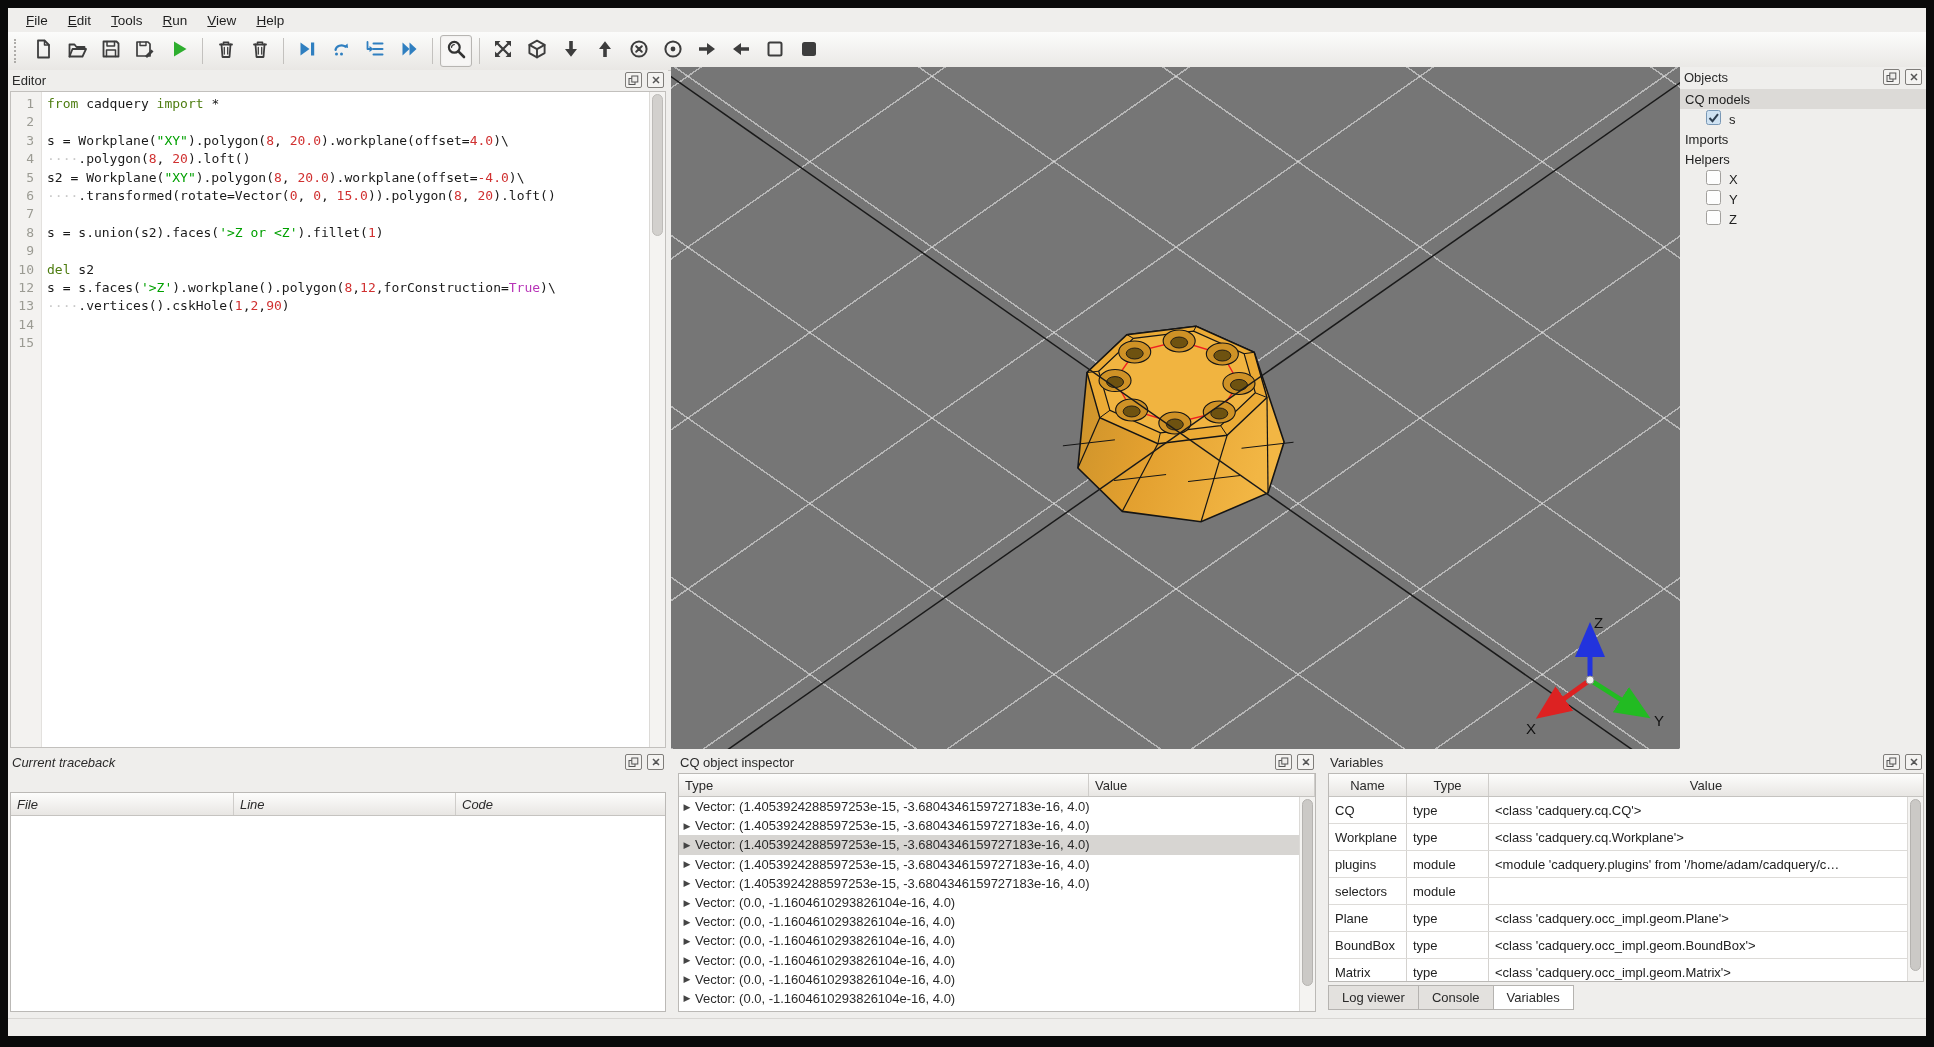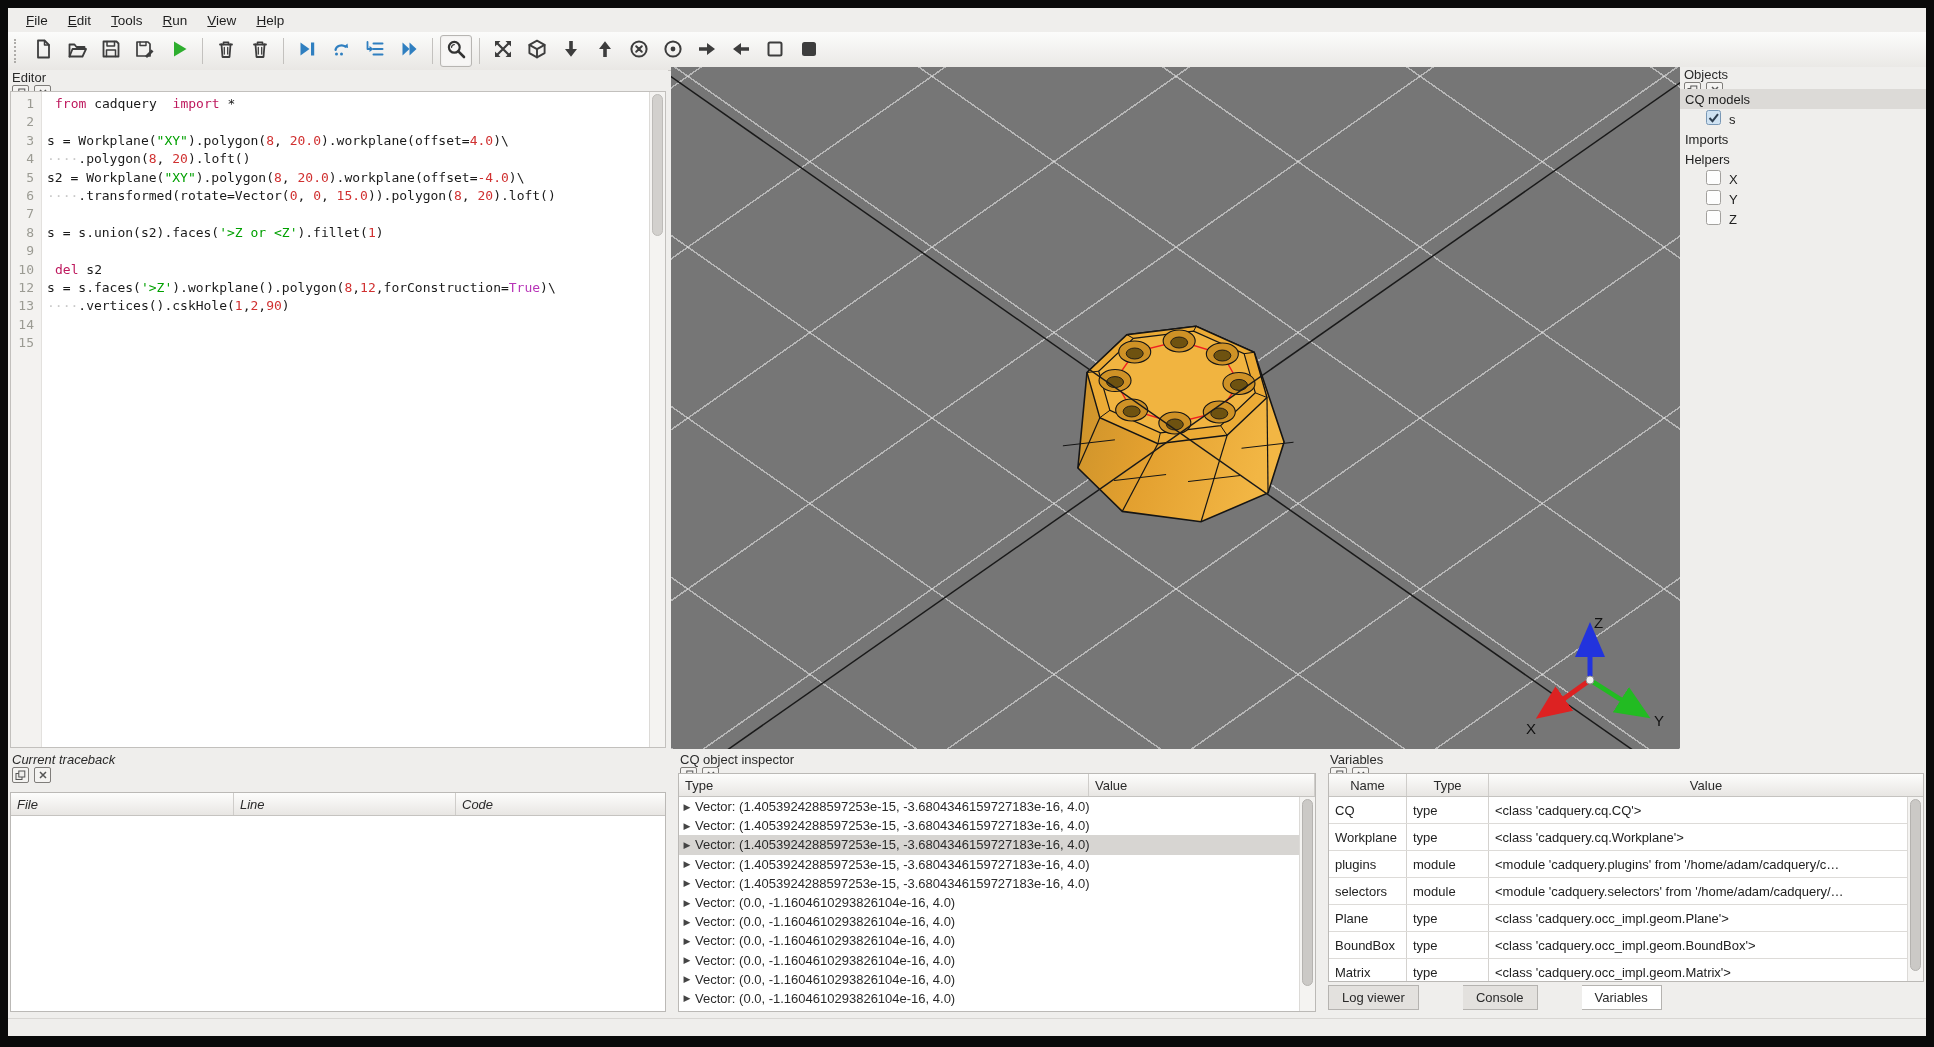--- a/index.html
+++ b/index.html
@@ -17,37 +17,37 @@
   .toolbar{position:absolute;left:0;top:24px;width:100%;height:39px;display:flex;align-items:center;
            background:linear-gradient(#fcfcfb,#e9e7e4);border-bottom:1px solid #c9c7c4;padding-left:4px;box-sizing:border-box;}
   .tgrip{width:5px;height:24px;border-left:2px dotted #aeaca9;margin:0 5px 0 2px;}
   .tsep{width:1px;height:26px;background:#c3c1be;margin:0 6px;}
   .tbtn{width:30px;height:30px;display:flex;align-items:center;justify-content:center;margin:0 1px;border:1px solid transparent;border-radius:3px;}
   .tbtn.active{background:#f7f6f5;border:1px solid #b7b5b2;box-shadow:inset 0 0 2px rgba(0,0,0,.08);}
 
   
   .panel{position:absolute;background:#efeeec;}
   .ptitle{position:absolute;left:4px;right:4px;top:0;height:20px;font-size:13px;color:#2a2a2a;
-          display:flex;align-items:flex-start;justify-content:space-between;flex-direction:column;}
+          display:flex;align-items:center;justify-content:space-between;}
   .pbtns{display:flex;gap:5px;}
   .pbtn{width:15px;height:14px;border:1px solid #7f7d7a;background:#f4f3f1;border-radius:2px;
         display:flex;align-items:center;justify-content:center;}
 
   
   .editor-panel{left:0;top:62px;width:660px;height:680px;}
   .editor-body{position:absolute;left:2px;right:2px;top:21px;bottom:2px;background:#ffffff;
                border:1px solid #c2c0bd;overflow:hidden;}
   .gutter-bg{position:absolute;left:0;top:0;bottom:0;width:30px;background:#f3f2f0;border-right:1px solid #e3e1de;}
   .codelines{position:absolute;left:0;top:3px;right:16px;font-family:"DejaVu Sans Mono",monospace;font-size:13px;}
   .cl{display:flex;height:18.4px;line-height:18.4px;white-space:pre;}
   .cl .ln{width:30px;box-sizing:border-box;text-align:right;padding-right:7px;color:#9b9b93;flex:none;}
   .cl .ct{padding-left:6px;color:#1a1a1a;}
   .cl.cur{background:#f6edf7;}
   .cl.cur .ln{color:#1a1a1a;font-weight:bold;}
-  .kw{color:#be185d;margin-left:8px;} .str{color:#00a000;} .num{color:#d03030;} .bool{color:#b836b8;} .ws{color:#c9c9c9;}
+  .kw{color:#4d7c0f;} .str{color:#00a000;} .num{color:#d03030;} .bool{color:#b836b8;} .ws{color:#c9c9c9;}
   .ed-scroll{position:absolute;right:0;top:0;bottom:0;width:15px;background:#f4f3f1;border-left:1px solid #dcdad7;}
   .ed-thumb{margin:2px;height:140px;background:#d2d0cd;border:1px solid #bdbbb8;border-radius:6px;}
 
   
   .viewport{left:663px;top:59px;width:1010px;height:682px;background-color:#767676;
     background-image:
       repeating-linear-gradient(35deg, rgba(236,236,236,.55) 0 1.5px, transparent 1.5px 140px),
       repeating-linear-gradient(-35deg, rgba(236,236,236,.55) 0 1.5px, transparent 1.5px 140px);}
   .viewport svg{position:absolute;left:0;top:0;}
 
@@ -76,21 +76,21 @@
   .insp-row{height:19.2px;display:flex;align-items:center;white-space:nowrap;}
   .insp-row .arr{width:16px;text-align:center;font-size:9px;color:#444;flex:none;}
   .insp-row.sel{background:#d7d5d2;}
   .vscroll{position:absolute;right:0;top:23px;bottom:0;width:15px;background:#f4f3f1;border-left:1px solid #dcdad7;}
   .vthumb{margin:2px;background:#cbc9c6;border:1px solid #b5b3b0;border-radius:6px;}
 
   .var-rows{position:absolute;left:0;right:15px;top:23px;bottom:0;overflow:hidden;font-size:13px;color:#222;}
   .var-row{display:flex;height:26px;align-items:center;border-bottom:1px solid #dddbd8;white-space:nowrap;}
   .var-row .td{box-sizing:border-box;padding-left:6px;border-right:1px solid #d4d2cf;height:100%;display:flex;align-items:center;overflow:hidden;}
 
-  .tabs{position:absolute;left:2px;bottom:4px;display:flex;font-size:13px;color:#2a2a2a;gap:44px;}
+  .tabs{position:absolute;left:2px;bottom:4px;display:flex;font-size:13px;color:#2a2a2a;}
   .tab{padding:4px 13px;background:#e3e1de;border:1px solid #b5b3b0;border-left:none;}
   .tab:first-child{border-left:1px solid #b5b3b0;}
   .tab.active{background:#ffffff;position:relative;border-top-color:#b5b3b0;}
 
   .statusbar{position:absolute;left:0;right:0;top:1010px;height:18px;background:#efeeec;border-top:1px solid #d8d6d3;}
 </style>
 </head>
 <body>
 
 <div class="frame">
@@ -548,21 +548,20 @@
               <div class="td" style="flex: 1 1 0%; border-right: none;">&lt;class 'cadquery.cq.Workplane'&gt;</div>
             </div>
             <div class="var-row">
               <div class="td" style="width: 78px; flex: 0 0 auto;">plugins</div>
               <div class="td" style="width: 82px; flex: 0 0 auto;">module</div>
               <div class="td" style="flex: 1 1 0%; border-right: none;">&lt;module 'cadquery.plugins' from '/home/adam/cadquery/c…</div>
             </div>
             <div class="var-row">
               <div class="td" style="width: 78px; flex: 0 0 auto;">selectors</div>
               <div class="td" style="width: 82px; flex: 0 0 auto;">module</div>
-              <div class="td" style="flex: 1 1 0%; border-right: none;">&lt;module 'cadquery.selectors' from '/home/adam/cadquery/…</div>
             </div>
             <div class="var-row">
               <div class="td" style="width: 78px; flex: 0 0 auto;">Plane</div>
               <div class="td" style="width: 82px; flex: 0 0 auto;">type</div>
               <div class="td" style="flex: 1 1 0%; border-right: none;">&lt;class 'cadquery.occ_impl.geom.Plane'&gt;</div>
             </div>
             <div class="var-row">
               <div class="td" style="width: 78px; flex: 0 0 auto;">BoundBox</div>
               <div class="td" style="width: 82px; flex: 0 0 auto;">type</div>
               <div class="td" style="flex: 1 1 0%; border-right: none;">&lt;class 'cadquery.occ_impl.geom.BoundBox'&gt;</div>

